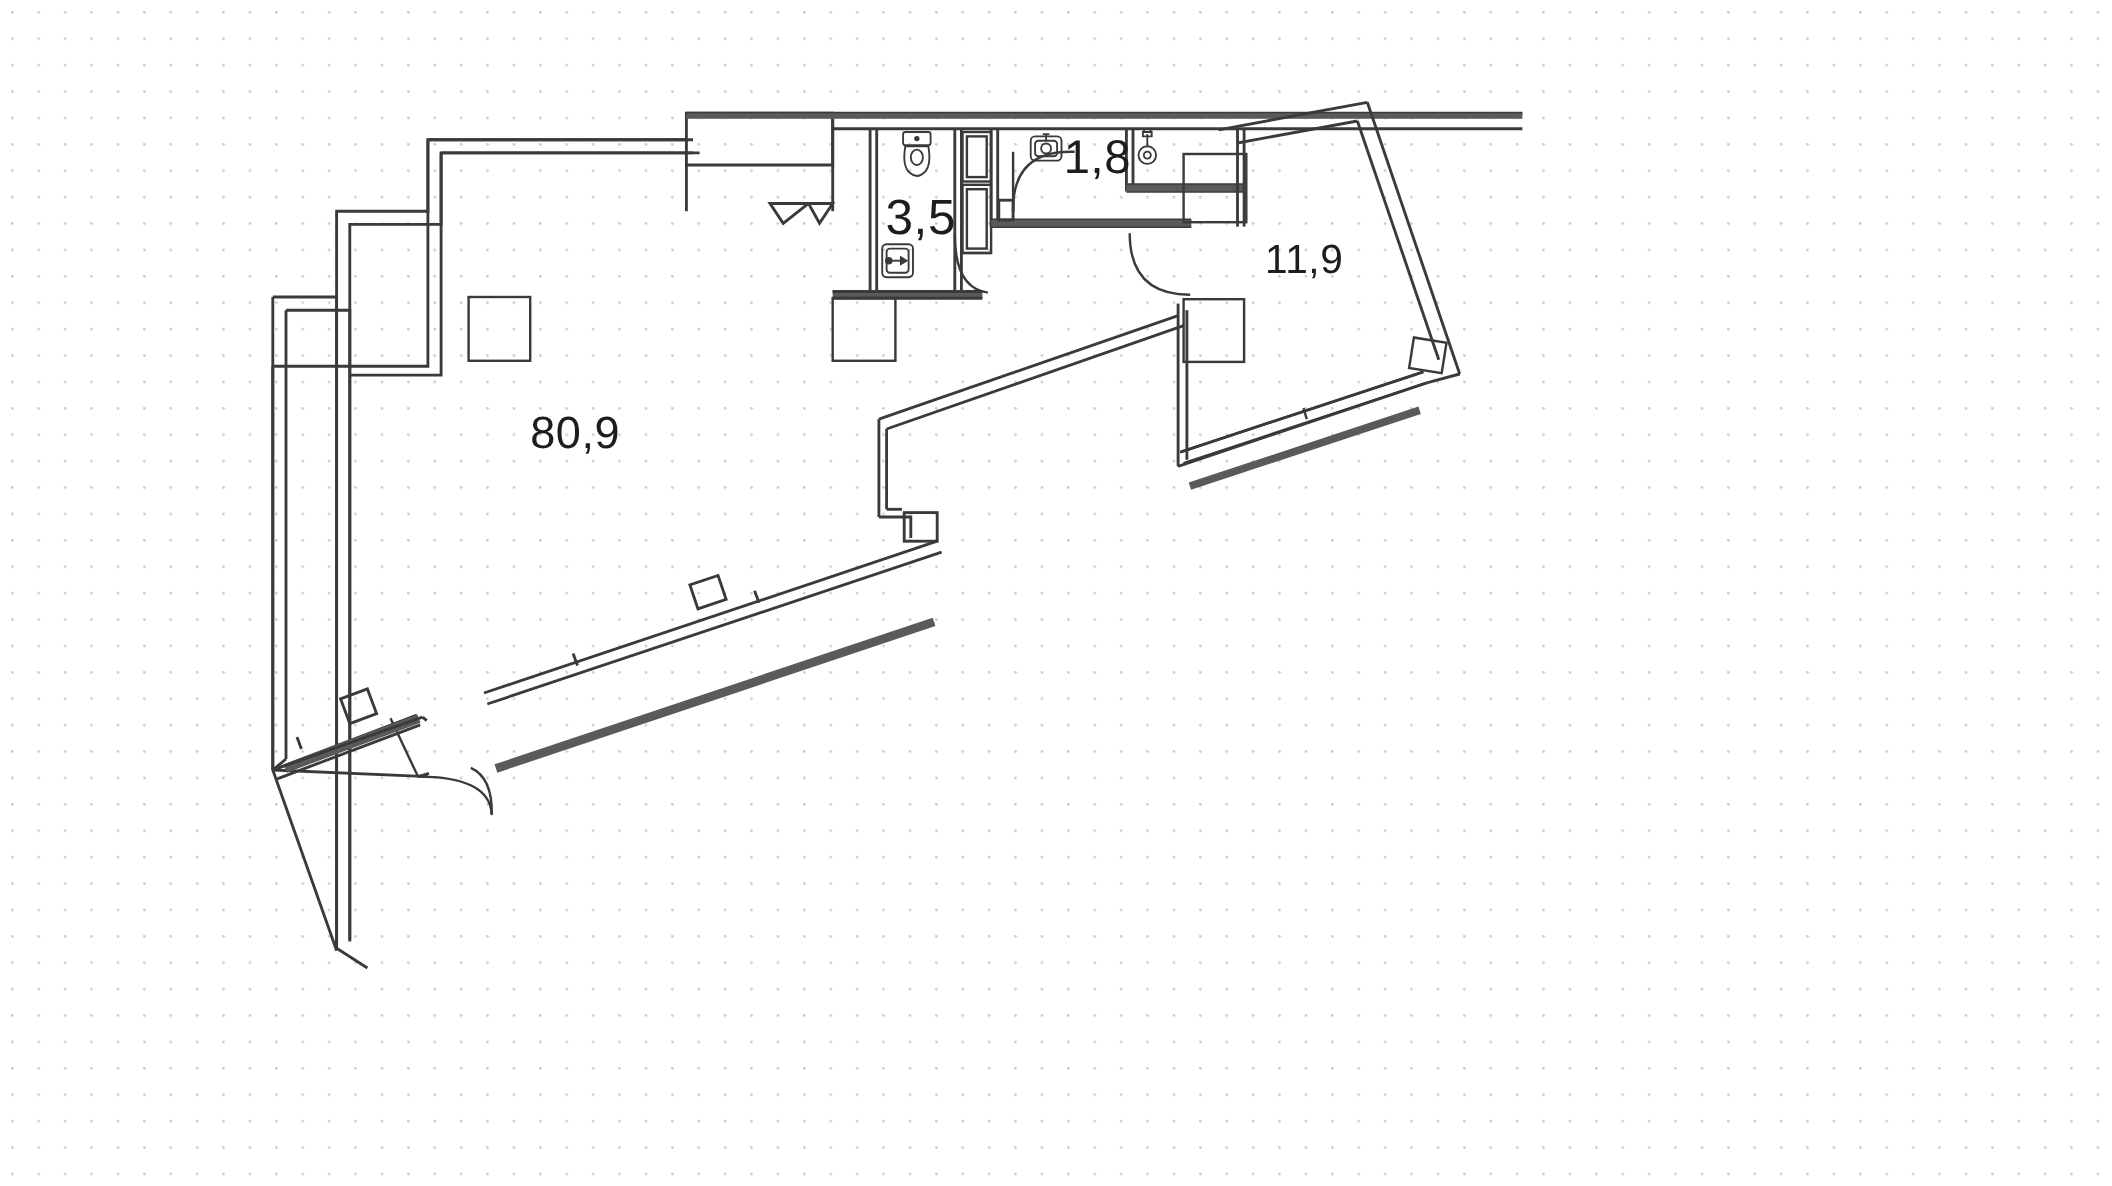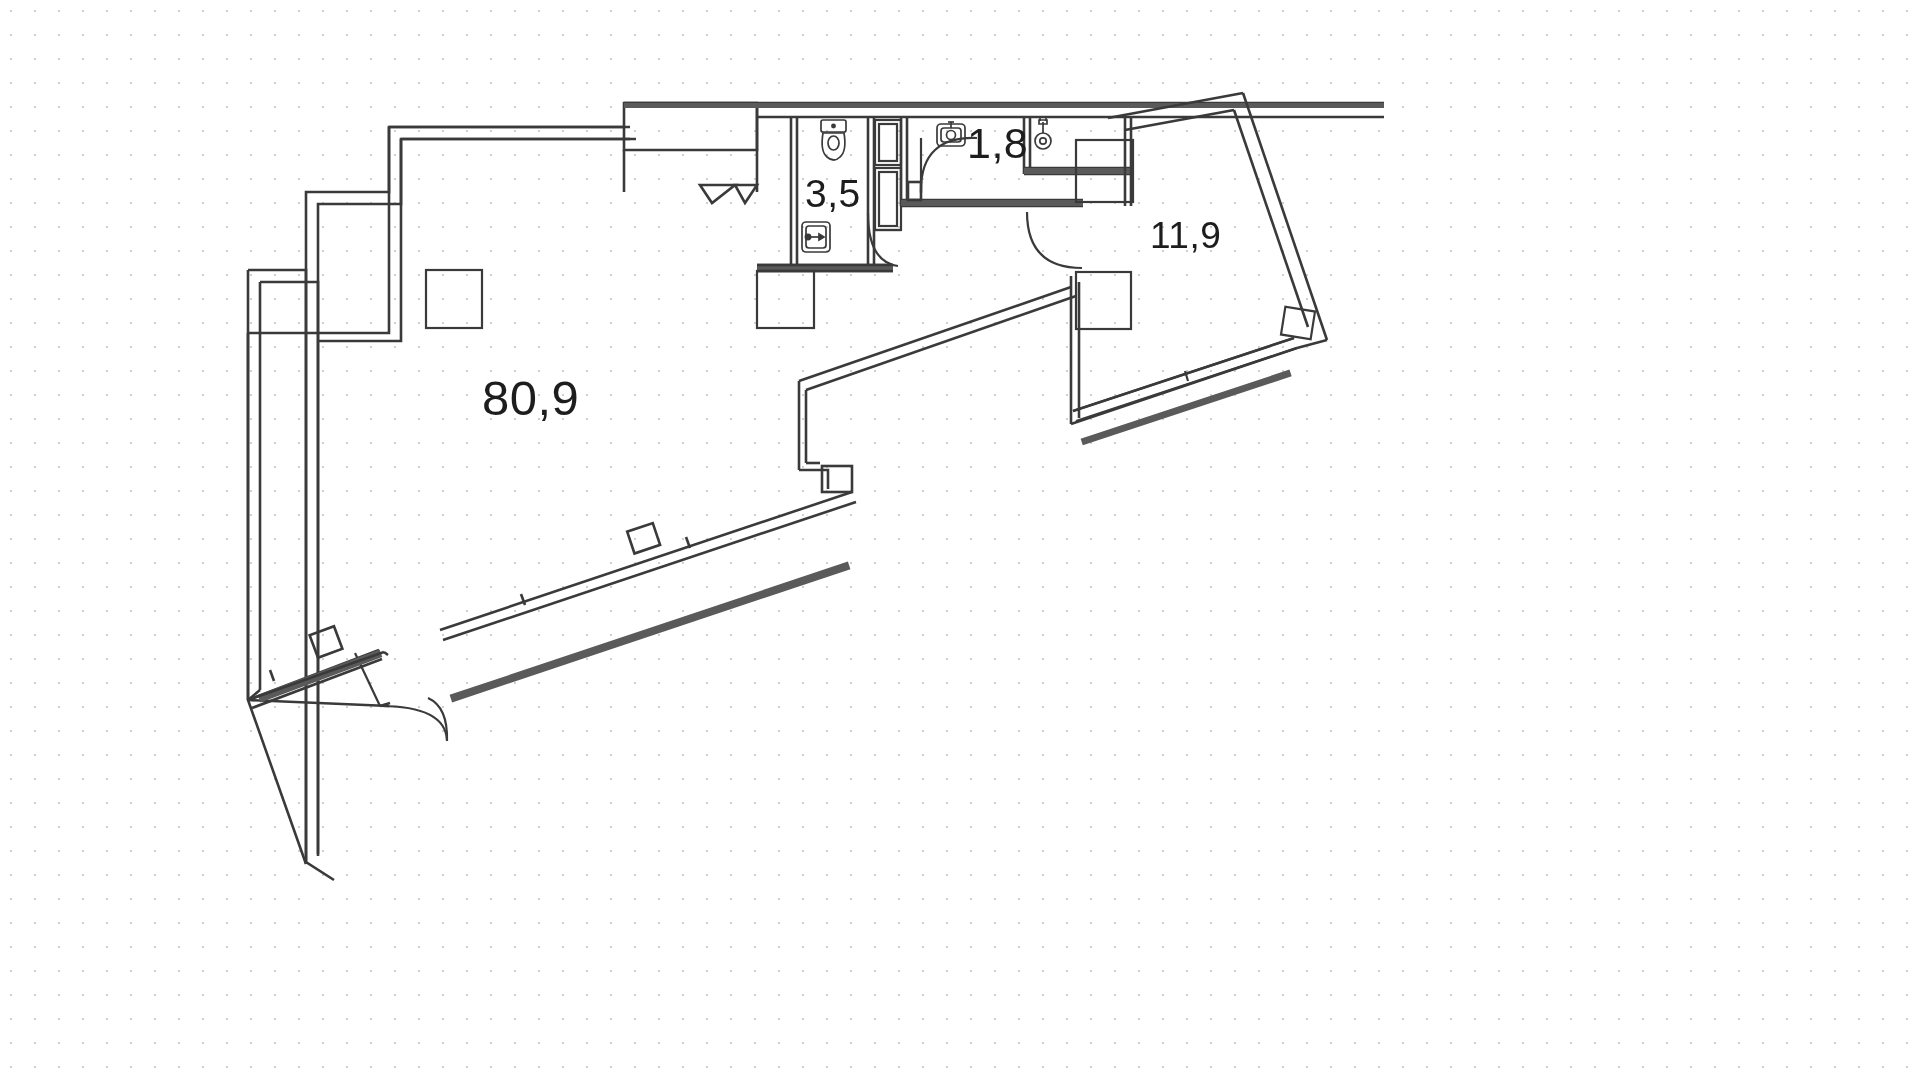--- a/index.html
+++ b/index.html
@@ -30,22 +30,22 @@
   }
   .area-label {
     position: absolute;
     color: #1d1d1d;
     font-family: "Liberation Sans", sans-serif;
     font-weight: 400;
     white-space: nowrap;
     letter-spacing: 0.5px;
     user-select: none;
   }
-  .lbl-main { font-size: 49px; }
-  .lbl-bath { font-size: 39px; }
+  .lbl-main { font-size: 41px; }
+  .lbl-bath { font-size: 45px; }
   .lbl-wc   { font-size: 43px; }
   .lbl-room { font-size: 37px; }
 </style>
 </head>
 <body>
 
 <div id="plan-root">
 
   <svg id="plan-svg" viewBox="0 0 1920 1078">
 

